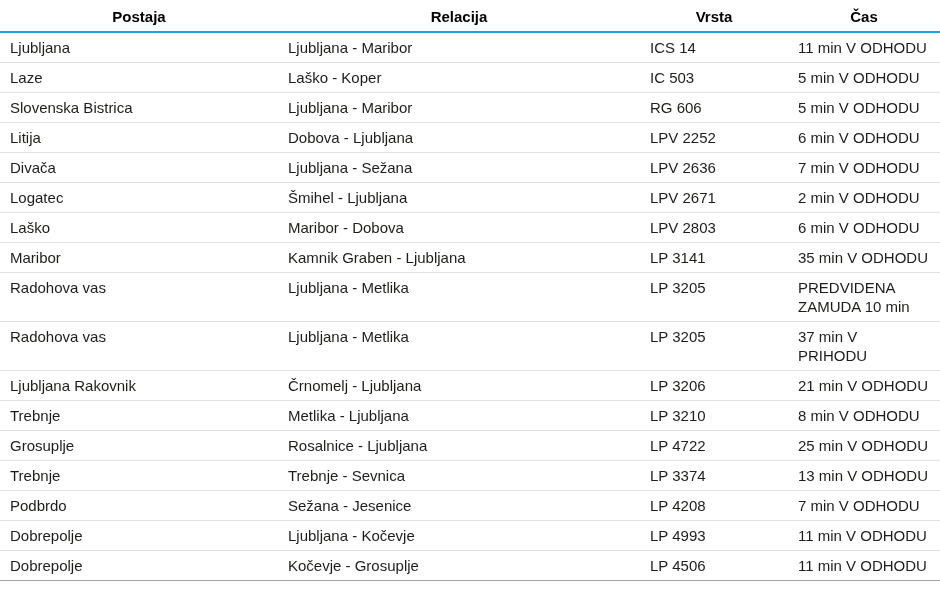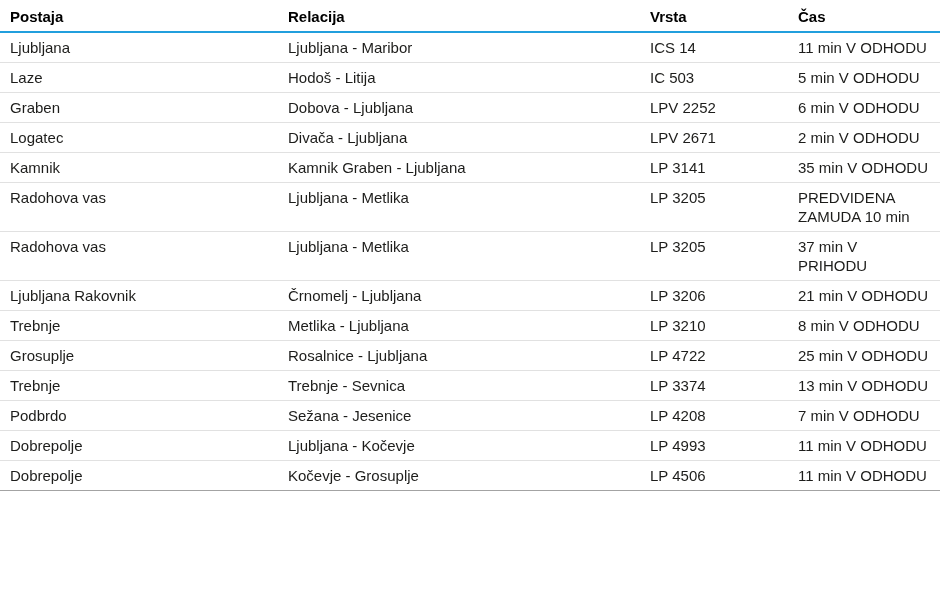--- a/index.html
+++ b/index.html
@@ -21,21 +21,21 @@
     font-family: "Liberation Sans", sans-serif;
     color: var(--text);
   }
   .delays-table {
     width: 940px;
     border-collapse: collapse;
     table-layout: fixed;
     font-size: 15px;
   }
   .delays-table th {
-    text-align: left;
+    text-align: center;
     font-weight: bold;
     color: var(--header-text);
     padding: 7px 10px 5px 10px;
     line-height: 19px;
     border-bottom: 2px solid var(--accent);
     white-space: nowrap;
   }
   .delays-table td {
     padding: 5px 10px;
     line-height: 19px;
@@ -73,44 +73,62 @@
     <tbody id="table-body">
   <tr>
     <td>Ljubljana</td>
     <td>Ljubljana - Maribor</td>
     <td>ICS 14</td>
     <td>11 min V ODHODU</td>
   </tr>
 
   <tr>
     <td>Laze</td>
-    <td>Hodoš - Litija</td>
+    <td>Laško - Koper</td>
     <td>IC 503</td>
     <td>5 min V ODHODU</td>
   </tr>
 
+  <tr>
+    <td>Slovenska Bistrica</td>
+    <td>Ljubljana - Maribor</td>
+    <td>RG 606</td>
+    <td>5 min V ODHODU</td>
+  </tr>
 
   <tr>
-    <td>Graben</td>
+    <td>Litija</td>
     <td>Dobova - Ljubljana</td>
     <td>LPV 2252</td>
     <td>6 min V ODHODU</td>
   </tr>
 
+  <tr>
+    <td>Divača</td>
+    <td>Ljubljana - Sežana</td>
+    <td>LPV 2636</td>
+    <td>7 min V ODHODU</td>
+  </tr>
 
   <tr>
     <td>Logatec</td>
-    <td>Divača - Ljubljana</td>
+    <td>Šmihel - Ljubljana</td>
     <td>LPV 2671</td>
     <td>2 min V ODHODU</td>
   </tr>
 
+  <tr>
+    <td>Laško</td>
+    <td>Maribor - Dobova</td>
+    <td>LPV 2803</td>
+    <td>6 min V ODHODU</td>
+  </tr>
 
   <tr>
-    <td>Kamnik</td>
+    <td>Maribor</td>
     <td>Kamnik Graben - Ljubljana</td>
     <td>LP 3141</td>
     <td>35 min V ODHODU</td>
   </tr>
 
 
   <tr>
     <td>Radohova vas</td>
     <td>Ljubljana - Metlika</td>
     <td>LP 3205</td>

